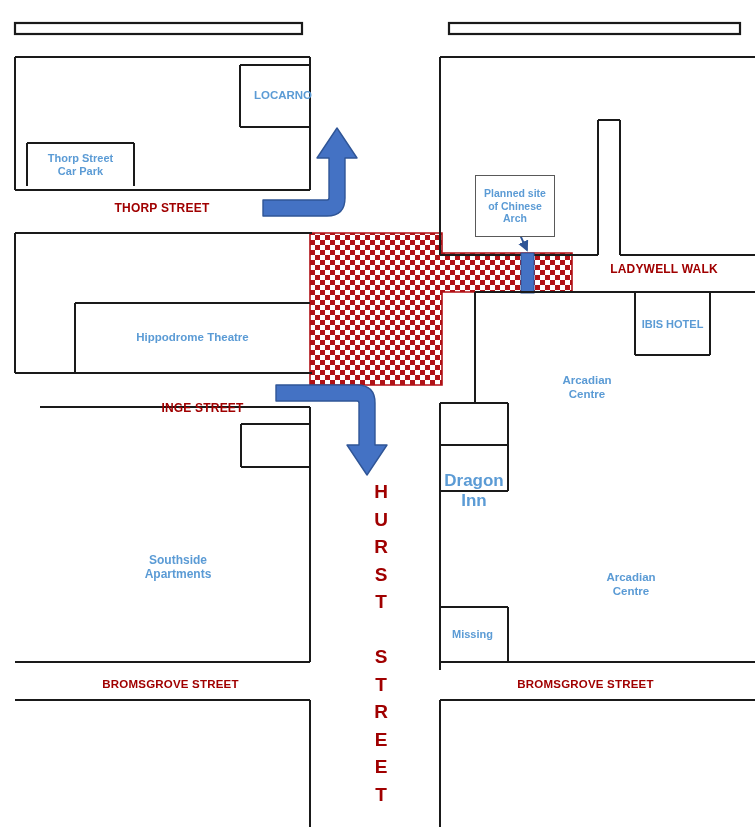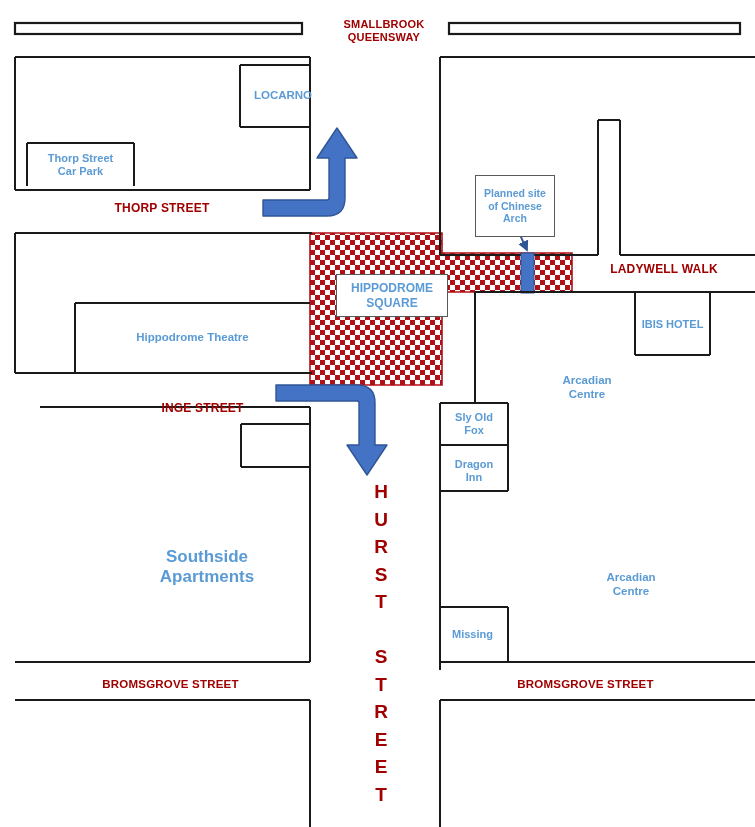--- a/index.html
+++ b/index.html
@@ -183,22 +183,20 @@
                L387,445
                L367,475
                L347,445
                L359,445
                L359,403
                Q359,401 357,401
                L276,401 Z" fill="#4472c4" stroke="#2f5597" stroke-width="1.4" stroke-linejoin="round"></path>
     </g>
   </svg>
 
-  <div class="street" style="left:334px;top:18px;width:100px;font-size:11px;">SMALLBROOK
-QUEENSWAY</div>
 
   <div class="street" style="left:107px;top:202px;width:110px;font-size:12px;">THORP STREET</div>
 
   <div class="street" style="left:604px;top:263px;width:120px;font-size:12px;">LADYWELL WALK</div>
 
   <div class="street" style="left:155px;top:390px;width:95px;font-size:12px;margin-top:12px;">INGE STREET</div>
 
   <div class="street" style="left:98px;top:678px;width:145px;font-size:11.5px;">BROMSGROVE STREET</div>
 
   <div class="street" style="left:513px;top:678px;width:145px;font-size:11.5px;">BROMSGROVE STREET</div>
@@ -220,38 +218,34 @@
 
   <div class="plainbox" style="left:240px;top:65px;width:86px;height:62px;font-size:11.5px;border:none;">LOCARNO</div>
 
   <div class="plainbox" style="left:27px;top:143px;width:107px;height:43px;font-size:11px;border:none;">Thorp Street
 Car Park</div>
 
   <div class="boxlbl" style="left:475px;top:175px;width:80px;height:62px;font-size:10.5px;">Planned site
 of Chinese
 Arch</div>
 
-  <div class="boxlbl" style="left:336px;top:274px;width:112px;height:43px;font-size:12px;">HIPPODROME
-SQUARE</div>
 
   <div class="plainbox" style="left:75px;top:303px;width:235px;height:70px;font-size:11.5px;border:none;">Hippodrome Theatre</div>
 
   <div class="plainbox" style="left:635px;top:293px;width:75px;height:62px;font-size:11px;border:none;">IBIS HOTEL</div>
 
   <div class="plainbox" style="left:548px;top:372px;width:78px;height:32px;font-size:11.5px;border:none;">Arcadian
 Centre</div>
 
-  <div class="plainbox" style="left:440px;top:403px;width:68px;height:42px;font-size:11px;border:none;">Sly Old
-Fox</div>
-
-  <div class="plainbox" style="left:440px;top:451px;width:68px;height:40px;font-size:11px;border:none;">Dragon
+
+  <div class="plainbox" style="left:440px;top:471px;width:68px;height:40px;font-size:17px;border:none;">Dragon
 Inn</div>
 
 
-  <div class="plainbox" style="left:164px;top:551px;width:86px;height:32px;font-size:17px;border:none;">Southside
+  <div class="plainbox" style="left:135px;top:551px;width:86px;height:32px;font-size:12px;border:none;">Southside
 Apartments</div>
 
   <div class="plainbox" style="left:592px;top:569px;width:78px;height:32px;font-size:11.5px;border:none;">Arcadian
 Centre</div>
 
   <div class="plainbox" style="left:441px;top:607px;width:63px;height:55px;font-size:11px;border:none;">Missing</div>
 
 </div>
 
 </body></html>

